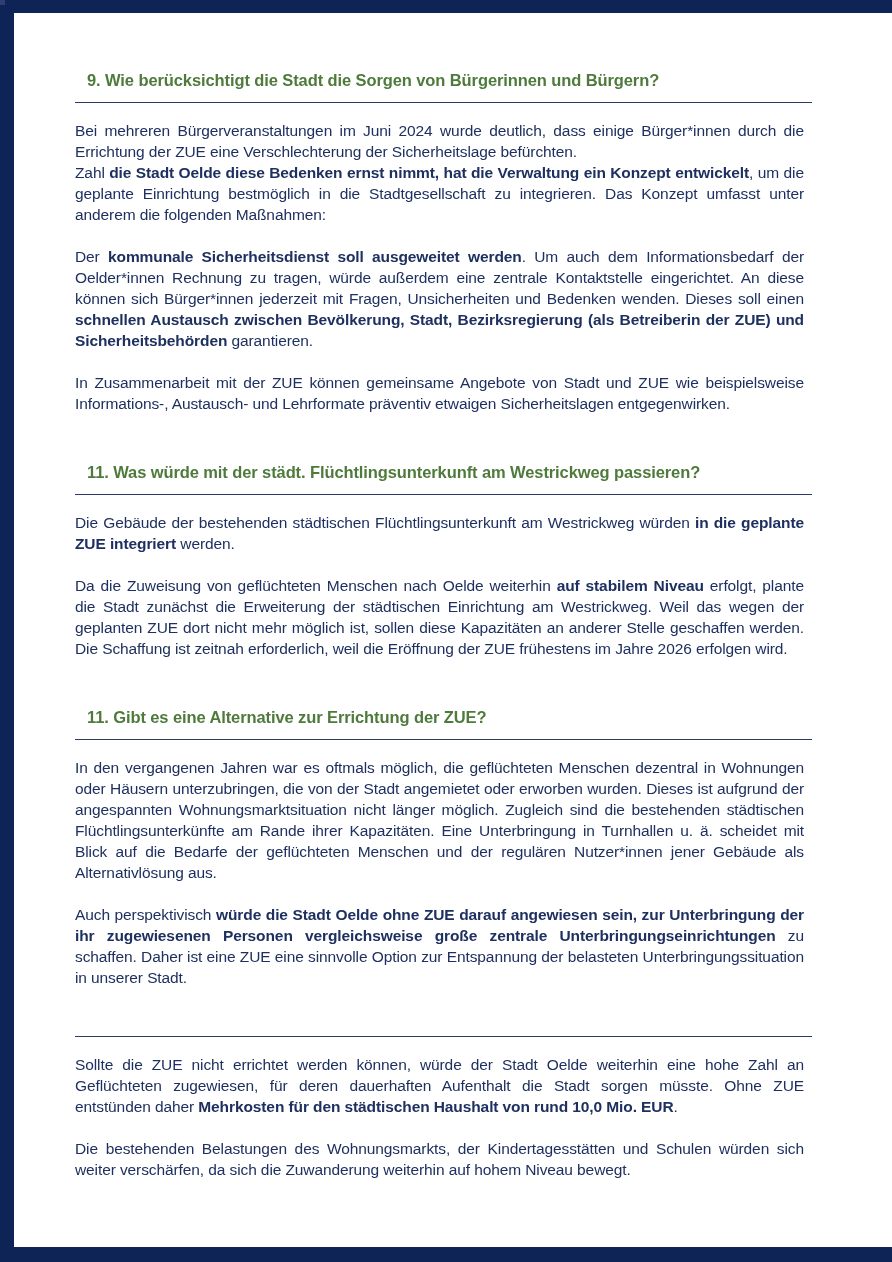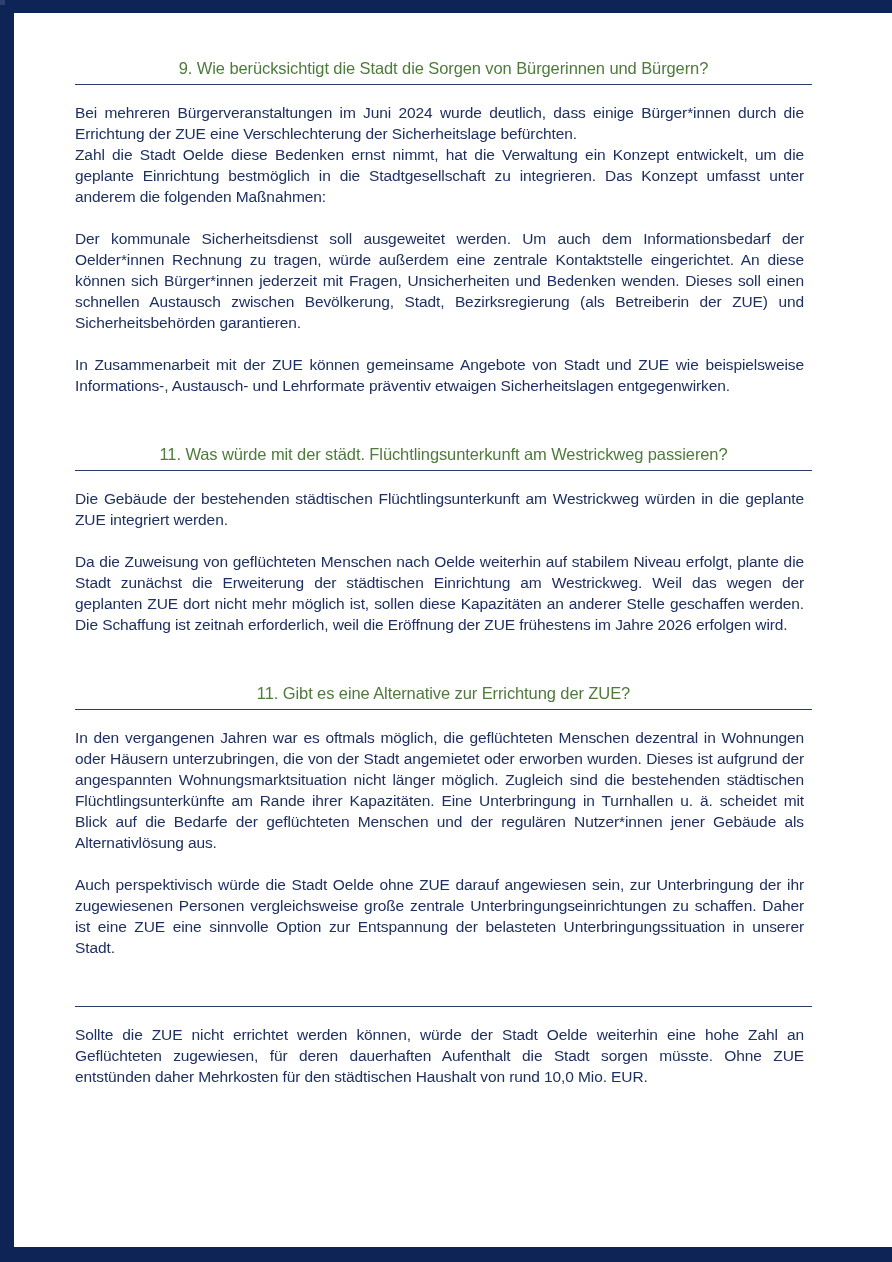--- a/index.html
+++ b/index.html
@@ -22,32 +22,32 @@
   .corner-accent{position:absolute;top:0;left:0;width:5px;height:5px;background:#2b4070;}
   .content{
     position:absolute;left:75px;top:58px;width:737px;
     color:var(--text);
     font-size:15.5px;line-height:21px;
     text-align:justify;
     letter-spacing:-0.1px;
   }
   .faq-section + .faq-section{margin-top:48px;}
   .sec-heading{
-    margin:0;padding:0;
+    margin:12px;padding:0;
     font-size:16.5px;line-height:20px;
-    font-weight:400;
+    font-weight:700;
     color:var(--green);
-    text-align:center;
+    text-align:left;
     letter-spacing:-0.1px;
   }
   .heading-rule{margin-top:6px;height:0;border-top:1.5px solid var(--rule);}
   .para{margin:21px 8px 0 0;padding:0;}
   .heading-rule + .para{margin-top:17px;}
   .para.tight{margin-top:0;}
-  strong{font-weight:400;}
+  strong{font-weight:700;}
 </style>
 </head>
 <body>
 
 <div class="page">
   <div class="border-top"></div>
   <div class="border-left"></div>
   <div class="border-bottom"></div>
   <div class="corner-accent"></div>
   <main class="content">
@@ -67,15 +67,16 @@
       </section>
       <section class="faq-section">
         <h2 class="sec-heading">11. Gibt es eine Alternative zur Errichtung der ZUE?</h2>
         <div class="heading-rule"></div>
         <p class="para"><span>In den vergangenen Jahren war es oftmals möglich, die geflüchteten Menschen dezentral in Wohnungen oder Häusern unterzubringen, die von der Stadt angemietet oder erworben wurden. Dieses ist aufgrund der angespannten Wohnungsmarktsituation nicht länger möglich. Zugleich sind die bestehenden städtischen Flüchtlingsunterkünfte am Rande ihrer Kapazitäten. Eine Unterbringung in Turnhallen u. ä. scheidet mit Blick auf die Bedarfe der geflüchteten Menschen und der regulären Nutzer*innen jener Gebäude als Alternativlösung aus.</span></p>
         <p class="para"><span>Auch perspektivisch </span><strong>würde die Stadt Oelde ohne ZUE darauf angewiesen sein, zur Unterbringung der ihr zugewiesenen Personen vergleichsweise große zentrale Unterbringungseinrichtungen</strong><span> zu schaffen. Daher ist eine ZUE eine sinnvolle Option zur Entspannung der belasteten Unterbringungssituation in unserer Stadt.</span></p>
       </section>
       <section class="faq-section">
         <div class="heading-rule"></div>
         <p class="para"><span>Sollte die ZUE nicht errichtet werden können, würde der Stadt Oelde weiterhin eine hohe Zahl an Geflüchteten zugewiesen, für deren dauerhaften Aufenthalt die Stadt sorgen müsste. Ohne ZUE entstünden daher </span><strong>Mehrkosten für den städtischen Haushalt von rund 10,0 Mio. EUR</strong><span>.</span></p>
+        <p class="para"><span>Die bestehenden Belastungen des Wohnungsmarkts, der Kindertagesstätten und Schulen würden sich weiter verschärfen, da sich die Zuwanderung weiterhin auf hohem Niveau bewegt.</span></p>
       </section>
     </main>
 </div>
 
 </body></html>

